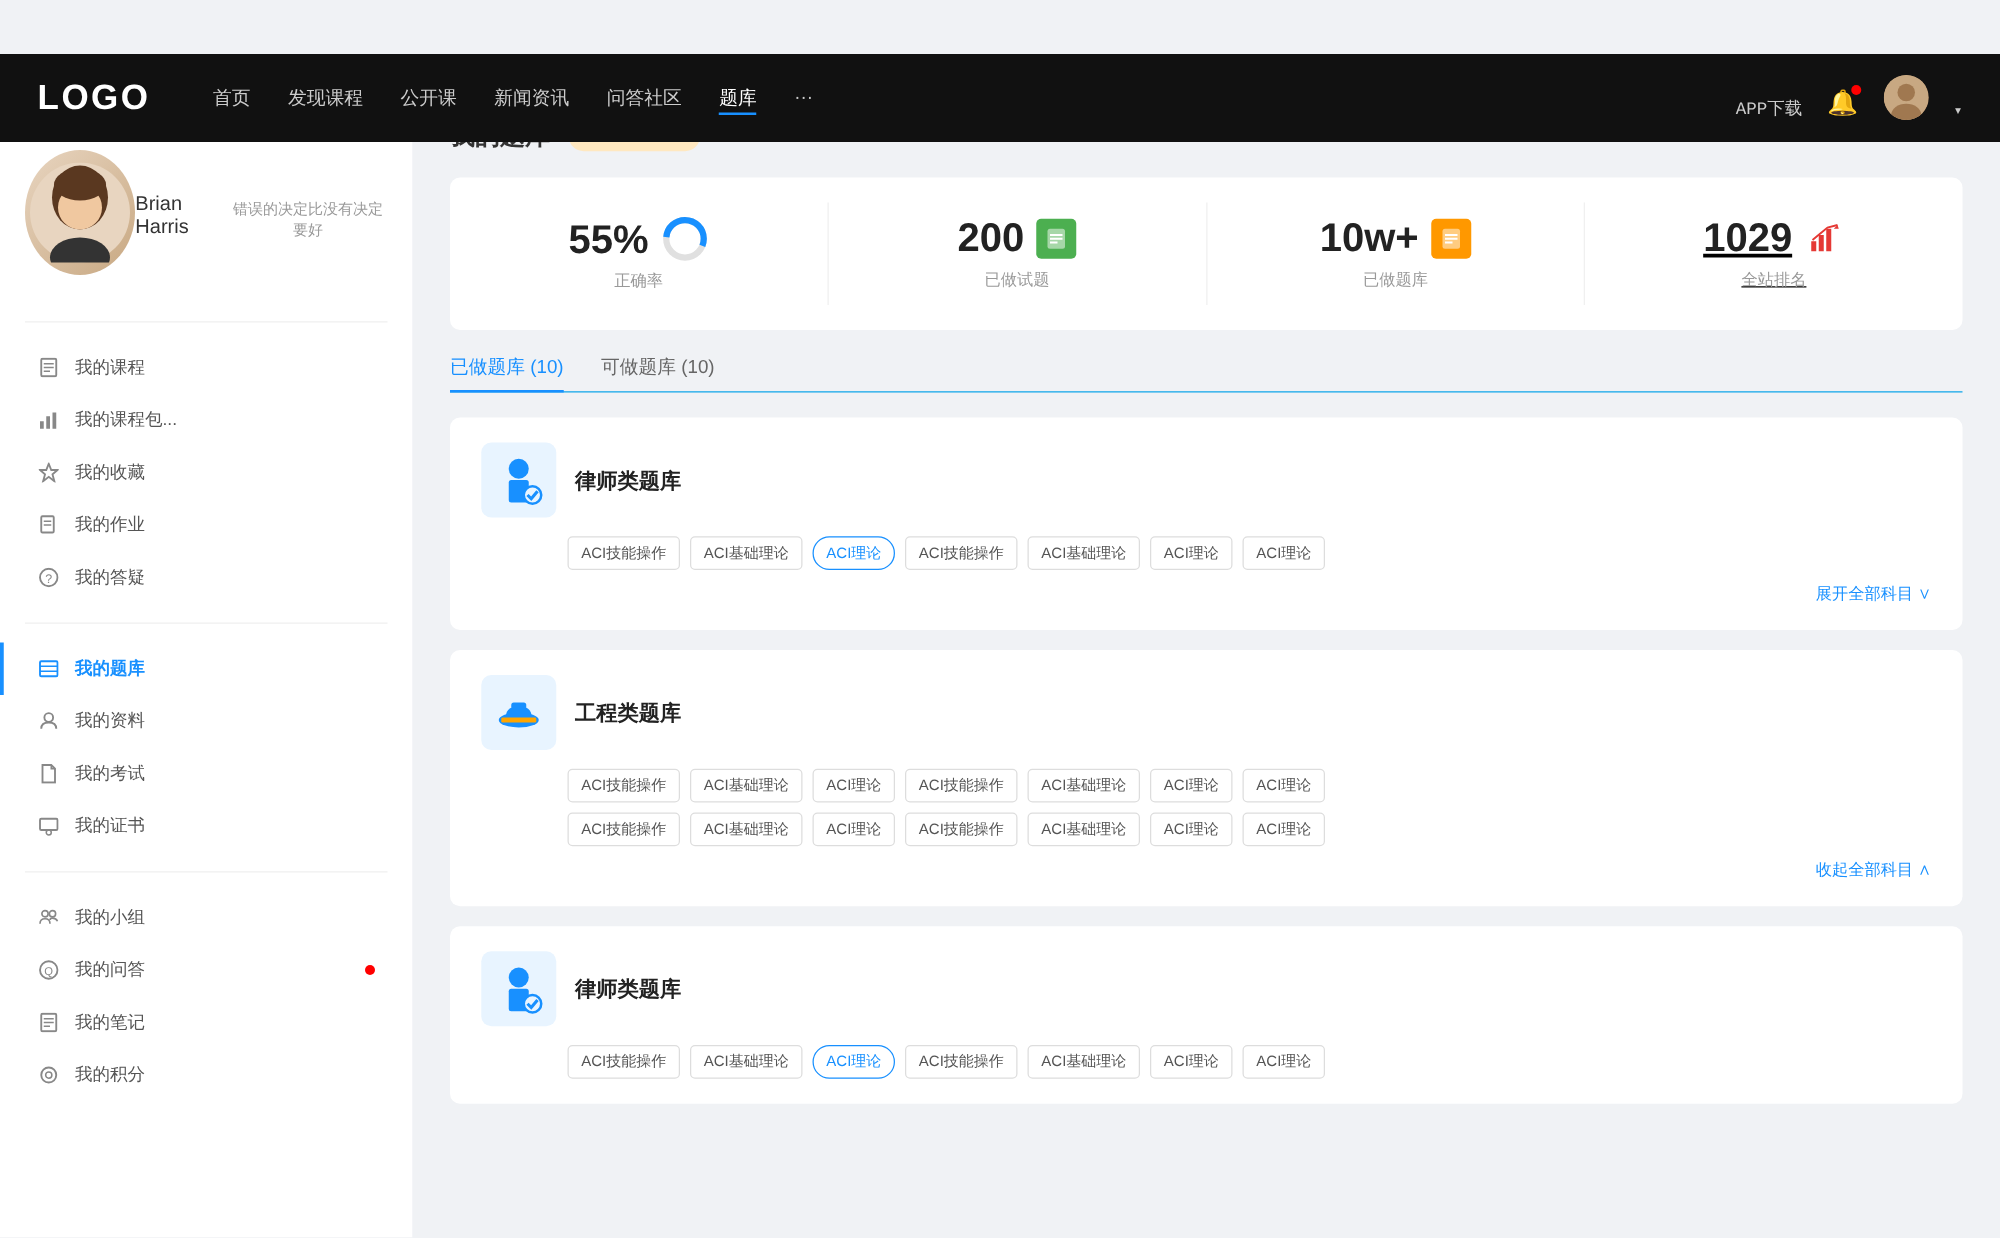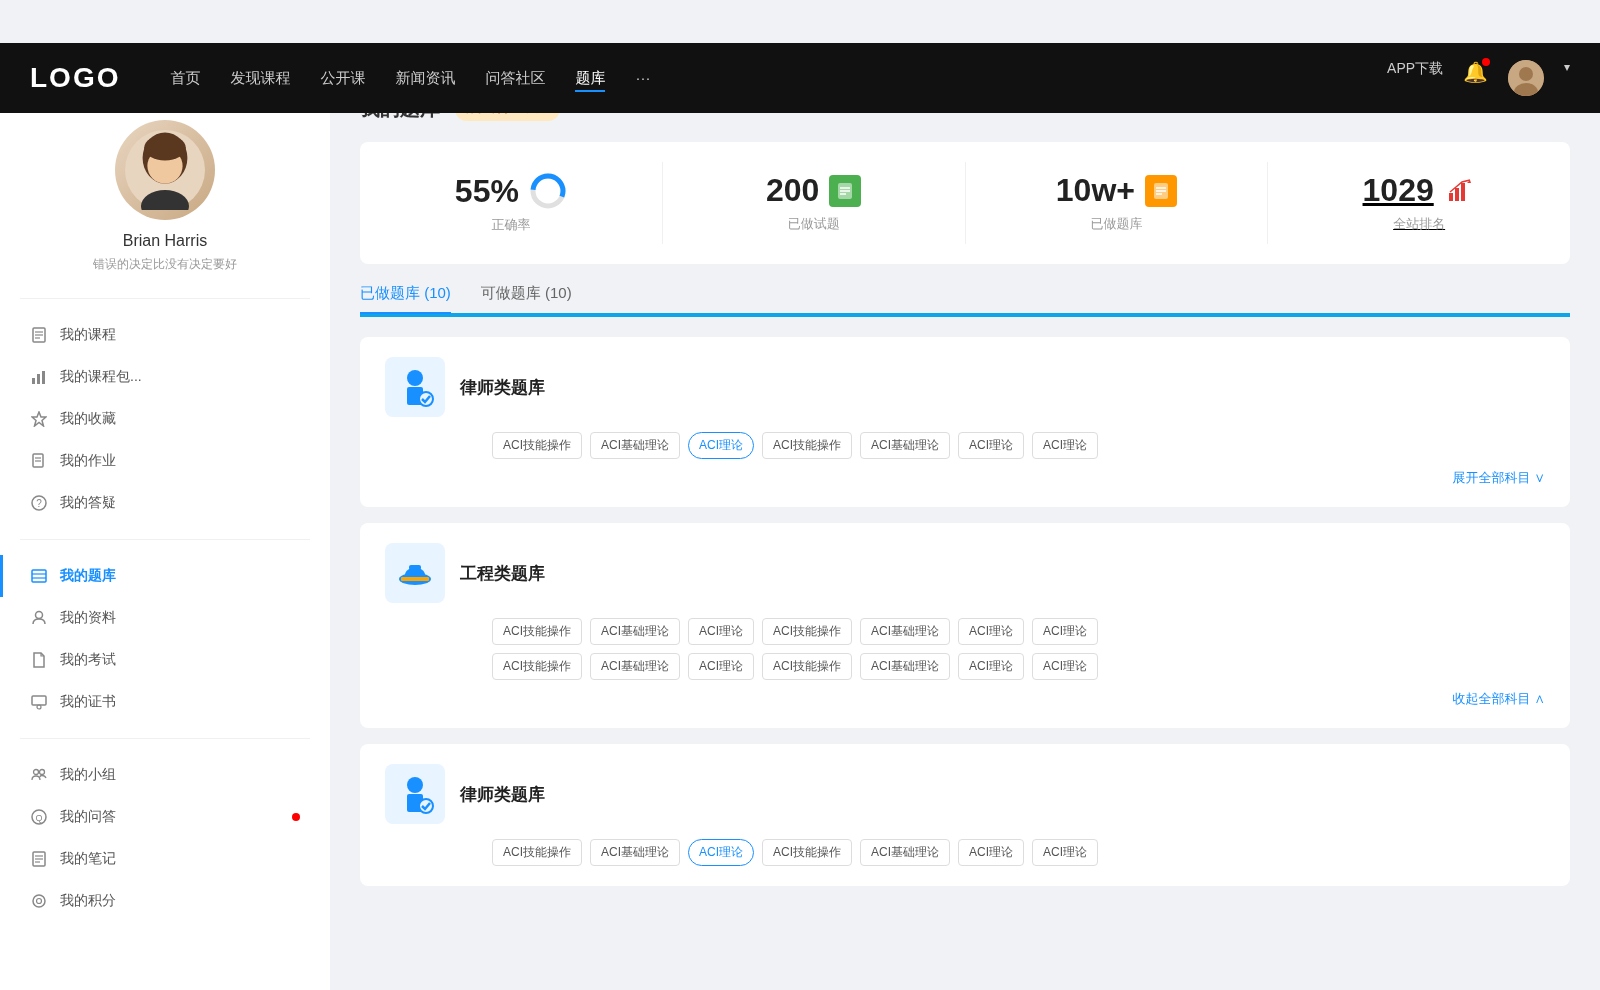--- a/index.html
+++ b/index.html
@@ -36,22 +36,23 @@
       padding: 4px 0;
       text-decoration: none;
     }
     .navbar-nav-item.active {
       color: #fff;
       border-bottom: 2px solid #1890ff;
       padding-bottom: 2px;
     }
     .navbar-right {
       display: flex;
-      align-items: flex-start;
+      align-items: flex-end;
       gap: 20px;
+      font-family: Liberation Mono, monospace;
     }
     .navbar-app-download {
       color: #ccc;
       font-size: 14px;
       cursor: pointer;
     }
     .navbar-bell {
       color: #ccc;
       font-size: 20px;
       cursor: pointer;
@@ -93,21 +94,21 @@
     
     .sidebar {
       width: 330px;
       background: #fff;
       min-height: calc(990px - 70px);
       padding: 30px 0;
       flex-shrink: 0;
     }
     .sidebar-profile {
       display: flex;
-      flex-direction: column;
+      flex-direction: row;
       align-items: center;
       padding: 20px 20px 10px;
     }
     .avatar-circle {
       width: 100px; height: 100px;
       border-radius: 50%;
       background: linear-gradient(135deg, #e8d5c0 0%, #c8a882 100%);
       overflow: hidden;
       margin-bottom: 12px;
       position: relative;
@@ -234,21 +235,21 @@
     .stat-label {
       font-size: 13px;
       color: #999;
     }
 
     
     .tabs-row {
       display: flex;
       gap: 30px;
       margin-bottom: 20px;
-      border-bottom: 4px solid #0ea5e9;
+      border-bottom: 1px solid #0ea5e9;
     }
     .tab-item {
       font-size: 15px;
       color: #666;
       padding-bottom: 10px;
       cursor: pointer;
       position: relative;
     }
     .tab-item.active {
       color: #1890ff;
@@ -283,21 +284,21 @@
     }
     .qbank-title {
       font-size: 17px;
       font-weight: 600;
       color: #222;
     }
     .qbank-tags {
       display: flex;
       flex-wrap: wrap;
       gap: 8px;
-      margin-left: 107px;
+      margin-left: 69px;
     }
     .qbank-tag {
       font-size: 12px;
       color: #555;
       border: 1px solid #ddd;
       border-radius: 4px;
       padding: 4px 10px;
       cursor: pointer;
     }
     .qbank-tag.active-tag {

